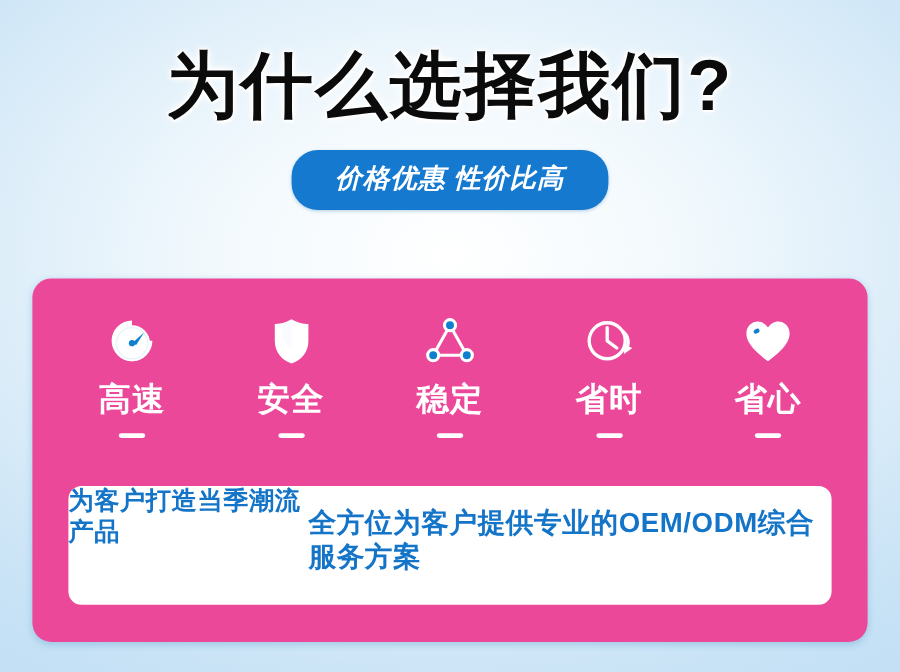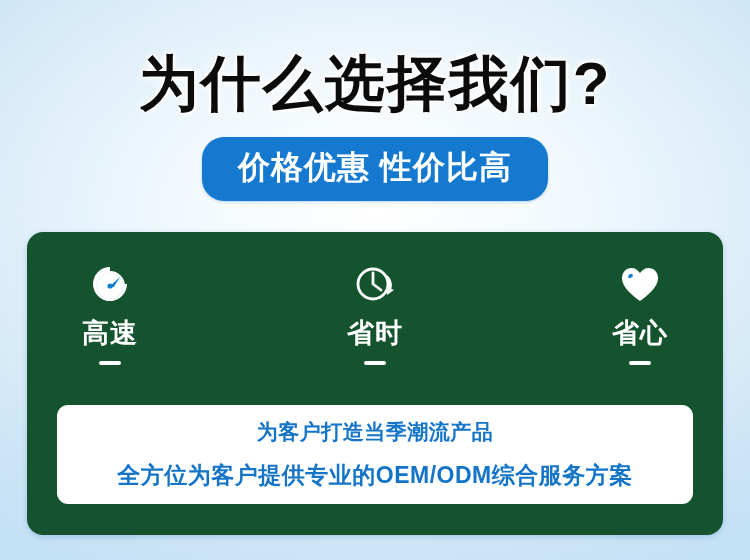--- a/index.html
+++ b/index.html
@@ -11,50 +11,51 @@
     position:relative;
     background:
       radial-gradient(ellipse 620px 420px at 50% 38%, #ffffff 0%, #f2f9fd 32%, #dcedf9 62%, #cbe4f6 84%, #c3e0f5 100%);
     overflow:hidden;
   }
 
   
   #header { position:absolute; top:0; left:0; right:0; text-align:center; }
 
   #page-title {
-    margin-top:52px;
+    margin-top:40px;
     font-size:60px;
     font-weight:bold;
     color:#0b0b0b;
     letter-spacing:2px;
     line-height:1.08;
     text-shadow:
       0 0 5px #ffffff, 0 0 5px #ffffff, 0 0 9px #ffffff,
       1px 1px 0 #ffffff, -1px -1px 0 #ffffff;
   }
 
   #subtitle-badge {
     display:inline-block;
     margin-top:20px;
     padding:9px 36px 11px;
     background:#1479cf;
     color:#ffffff;
-    font-size:32px;
+    font-size:22px;
     font-weight:bold;
     letter-spacing:1px;
     border-radius:22px;
     box-shadow:0 1px 3px rgba(13,100,170,0.28);
+    font-style:italic;
   }
 
   
   #feature-panel {
     position:absolute;
     left:27px; top:232px;
     width:696px; height:303px;
-    background:#14532d;
+    background:#ec4899;
     border-radius:16px;
     box-shadow:0 2px 6px rgba(20,110,175,0.22);
   }
 
   #features-row {
     position:absolute;
     left:0; right:0; top:28px;
     display:flex;
     justify-content:space-between;
     padding:0 30px;
@@ -88,22 +89,22 @@
   }
 
   
   #summary-card {
     position:absolute;
     left:30px; top:173px;
     width:636px; height:99px;
     background:#ffffff;
     border-radius:11px;
     display:flex;
-    flex-direction:column;
-    align-items:center;
+    flex-direction:row;
+    align-items:flex-start;
     justify-content:center;
   }
   .summary-line {
     color:#1474c8;
     font-weight:bold;
     letter-spacing:0.5px;
     line-height:1.25;
   }
   #summary-line-1 { font-size:21px; }
   #summary-line-2 { font-size:23px; margin-top:16px; }
@@ -128,21 +129,43 @@
           <circle cx="22" cy="24" r="13" fill="none" stroke="#e8f3fb" stroke-width="1.2"></circle>
           <path d="M22 24 L32 15 L25.5 25.5 Z" fill="#0f80ce"></path>
           <circle cx="22" cy="24" r="2.6" fill="#0f80ce"></circle>
         </svg>
       </div>
       <div class="feature-label">高速</div>
       <div class="feature-dash"></div>
     </div>
 
 
+    <div class="feature-item">
+      <div class="feature-icon">
+        <svg width="44" height="44" viewBox="0 0 44 44">
+          <path d="M22 4 C17 7 12 8 8 8 L8 22 C8 32 14 38 22 41 C30 38 36 32 36 22 L36 8 C32 8 27 7 22 4 Z" fill="#ffffff"></path>
+          <path d="M22 4 C20 5.5 17 7 14 7.6 L14 15 C14 22 17 26 22 28 Z" fill="#f4fafe" opacity="0.55"></path>
+        </svg>
+      </div>
+      <div class="feature-label">安全</div>
+      <div class="feature-dash"></div>
+    </div>
 
+    <div class="feature-item">
+      <div class="feature-icon">
+        <svg width="44" height="44" viewBox="0 0 44 44">
+          <path d="M22 9 L8 34 L36 34 Z" fill="none" stroke="#ffffff" stroke-width="2.6" stroke-linejoin="round"></path>
+          <circle cx="22" cy="9" r="4.6" fill="#0f80ce" stroke="#ffffff" stroke-width="2.6"></circle>
+          <circle cx="8" cy="34" r="4.6" fill="#0f80ce" stroke="#ffffff" stroke-width="2.6"></circle>
+          <circle cx="36" cy="34" r="4.6" fill="#0f80ce" stroke="#ffffff" stroke-width="2.6"></circle>
+        </svg>
+      </div>
+      <div class="feature-label">稳定</div>
+      <div class="feature-dash"></div>
+    </div>
 
     <div class="feature-item">
       <div class="feature-icon">
         <svg width="44" height="44" viewBox="0 0 44 44">
           <circle cx="20" cy="22" r="15" fill="none" stroke="#ffffff" stroke-width="2.8"></circle>
           <path d="M20 11 L20 22 L28 28" fill="none" stroke="#ffffff" stroke-width="2.8" stroke-linecap="round" stroke-linejoin="round"></path>
           <path d="M33 14 C38 18 39 25 35 30" fill="none" stroke="#ffffff" stroke-width="2.8" stroke-linecap="round"></path>
           <path d="M41 28 L34 33 L33.5 25 Z" fill="#ffffff"></path>
         </svg>
       </div>

